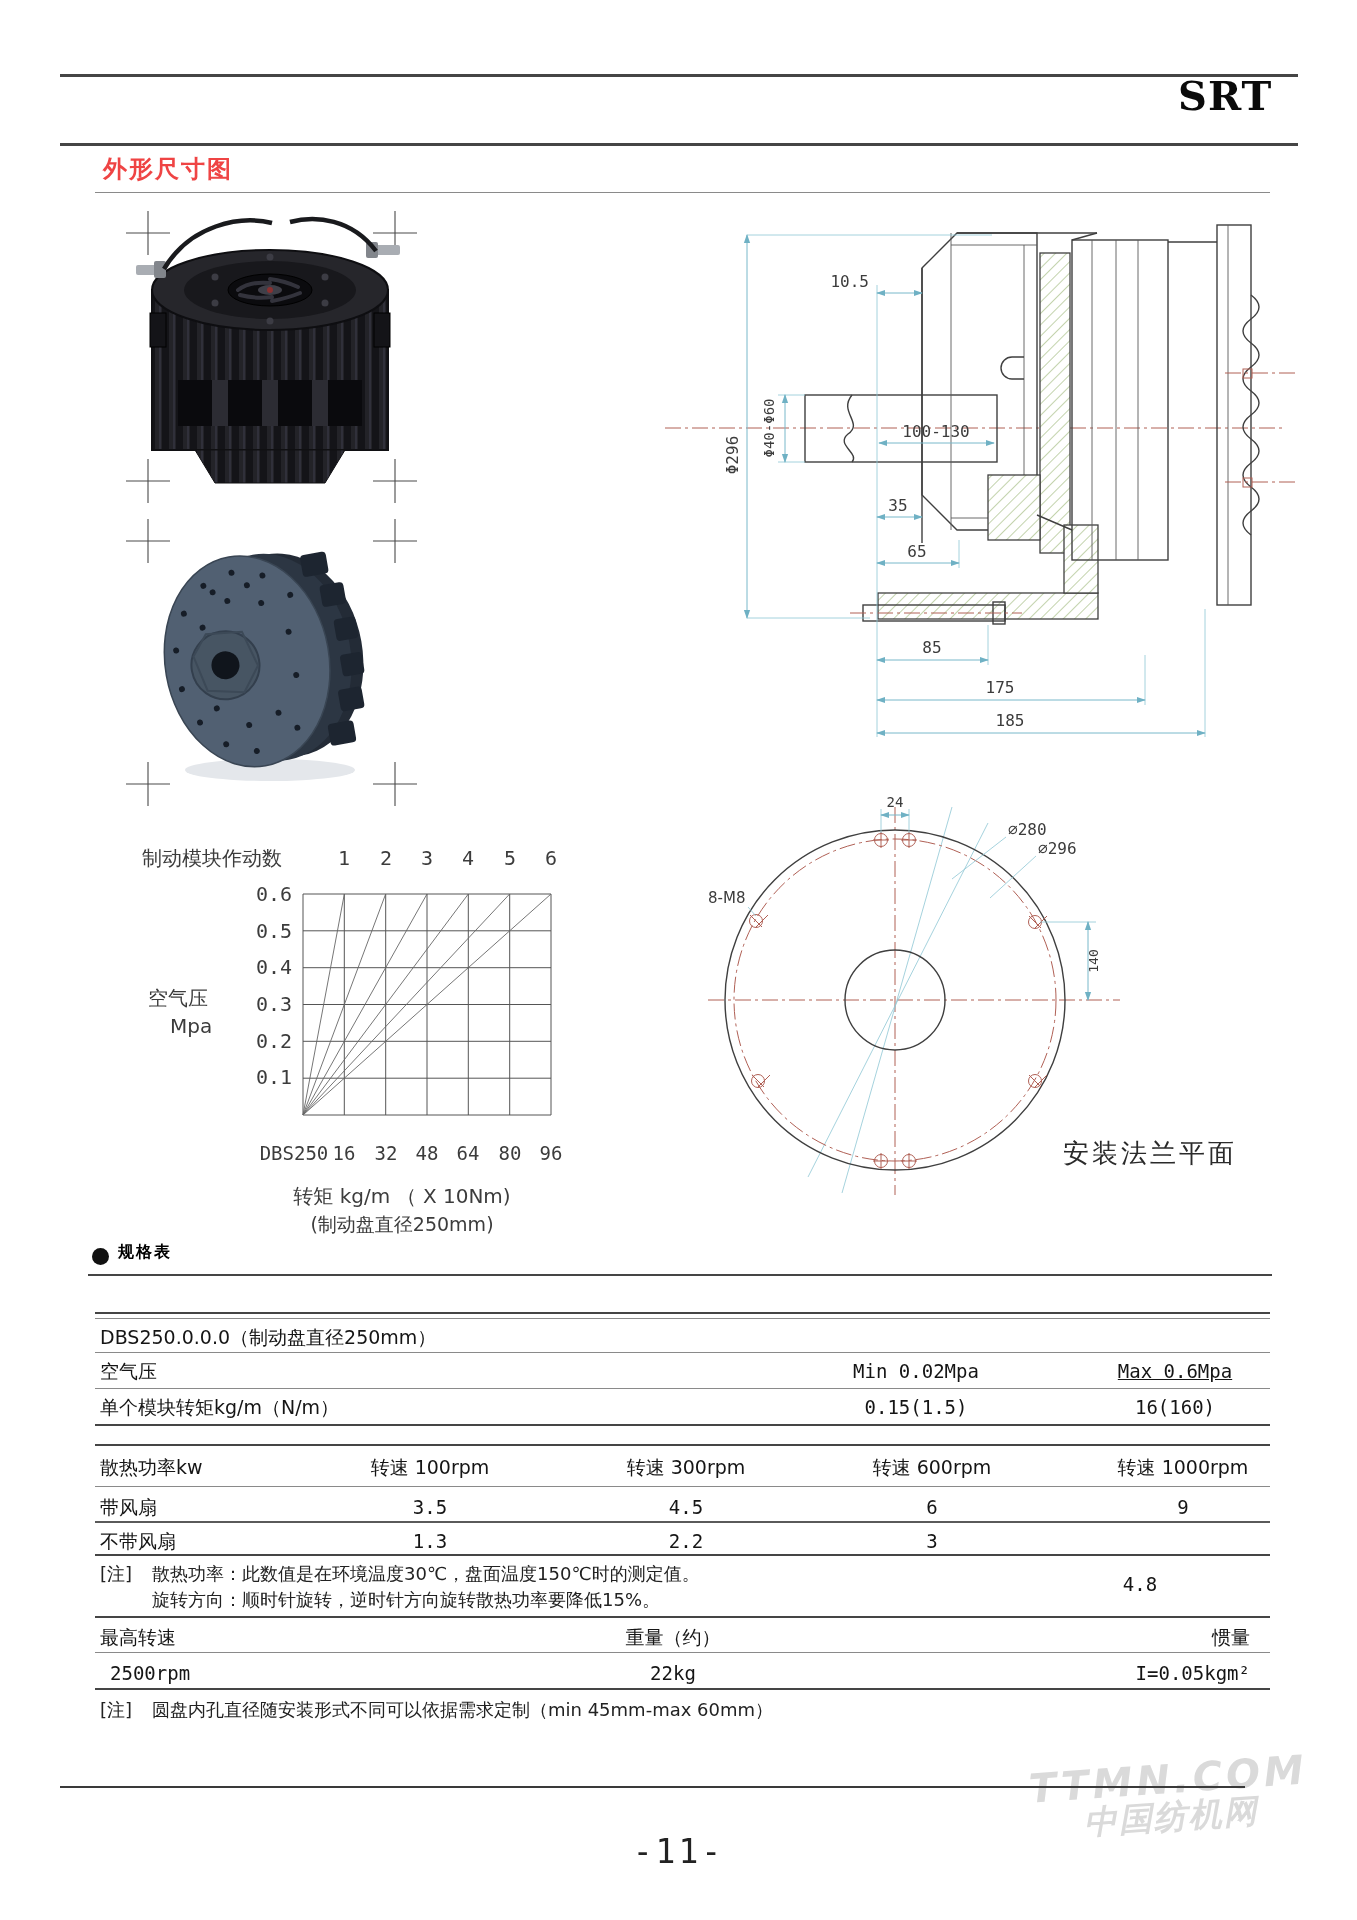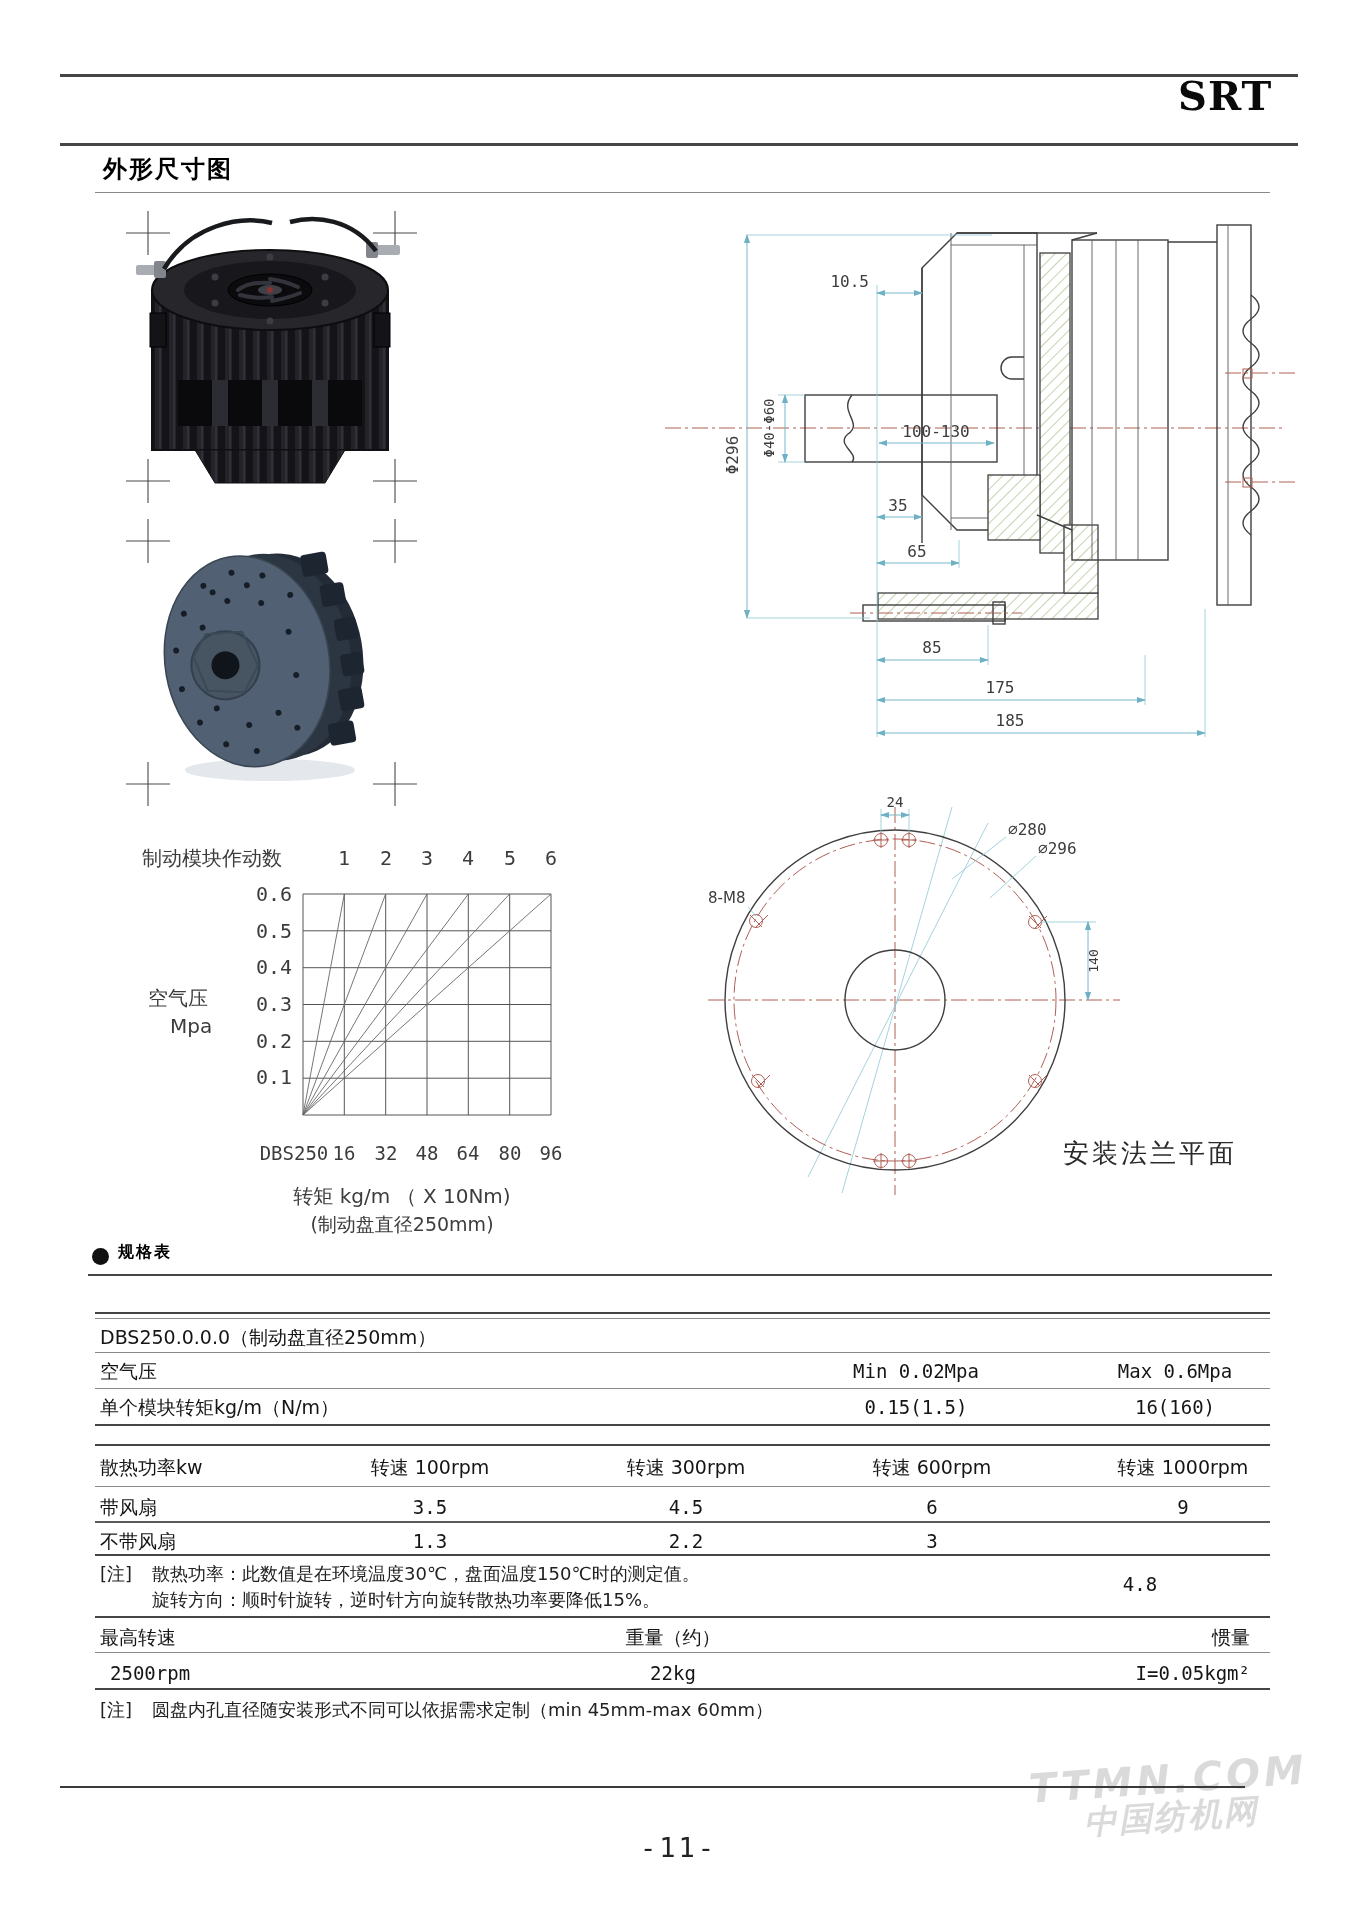--- a/index.html
+++ b/index.html
@@ -3,34 +3,34 @@
 <meta charset="utf-8">
 <style>
   html,body{margin:0;padding:0;background:#ffffff;}
   .page{position:relative;width:1357px;height:1920px;background:#ffffff;overflow:hidden;
         font-family:"DejaVu Sans",sans-serif;color:#1c1c1c;}
   .abs{position:absolute;}
   .rule{position:absolute;background:#454545;}
   .thinrule{position:absolute;background:#8a8a8a;}
   .title{font-size:27px;font-weight:bold;letter-spacing:1px;color:#111;}
   .logo{font-family:"DejaVu Serif",serif;font-weight:900;font-size:40px;color:#0a0a0a;letter-spacing:1px;}
-  .section-h{font-size:24px;font-weight:600;color:#000000;letter-spacing:2px;}
+  .section-h{font-size:24px;font-weight:600;color:#ef4444;letter-spacing:2px;}
   .caption{font-size:26px;color:#2a2a2a;letter-spacing:3px;}
   .wm-center{font-size:90px;font-weight:bold;color:rgba(110,110,110,0.12);letter-spacing:26px;white-space:nowrap;}
   .wm-corner{color:#dadada;font-weight:bold;font-style:italic;text-align:center;transform:rotate(-4deg);line-height:1.05;}
   .wm-corner .l1{font-size:40px;letter-spacing:4px;}
   .wm-corner .l2{font-size:33px;letter-spacing:2px;}
   .spec-head{font-size:16px;font-weight:600;letter-spacing:2px;color:#000000;}
   .bullet{display:inline-block;width:17px;height:17px;border-radius:50%;background:#111;}
   .trow{position:absolute;height:30px;line-height:30px;font-size:19px;color:#151515;white-space:nowrap;}
   .tcell{position:absolute;height:30px;line-height:30px;font-size:19px;color:#151515;text-align:center;
          font-family:"DejaVu Sans Mono","DejaVu Sans",monospace;}
   .tcell-cjk{font-family:"DejaVu Sans",sans-serif;}
   .note{position:absolute;font-size:18px;color:#222;white-space:nowrap;line-height:24px;}
-  .pageno{position:absolute;width:100%;text-align:center;font-size:27px;letter-spacing:3px;color:#222;
+  .pageno{position:absolute;width:100%;text-align:center;font-size:33px;letter-spacing:3px;color:#222;
           font-family:"DejaVu Sans Mono",monospace;}
   
   svg text{font-family:"DejaVu Sans Mono","DejaVu Sans",monospace;fill:#3c3c3c;}
   svg text.cjk{font-family:"DejaVu Sans",sans-serif;}
   .dln{stroke:#79b8ca;stroke-width:1;fill:none;}
   .dext{stroke:#8ec6d4;stroke-width:0.8;fill:none;}
   .cline{stroke:#b06055;stroke-width:1;fill:none;stroke-dasharray:16 4 3 4;}
   .draw{stroke:#3f3f3f;stroke-width:1.4;fill:none;}
   .drawthin{stroke:#5a5a5a;stroke-width:0.9;fill:none;}
   .hatched{fill:url(#hatch);stroke:#3f3f3f;stroke-width:1.3;}
@@ -344,21 +344,21 @@
   <div class="abs spec-head" style="left:118px;top:1242px;">规格表</div>
   <div class="rule" style="left:88px;top:1274px;width:1184px;height:2px;"></div>
 
   <div>
     <div class="rule" style="left:95px;top:1312px;width:1175px;height:2px;"></div>
     <div class="thinrule" style="left:95px;top:1318px;width:1175px;height:1px;"></div>
     <div class="trow" style="left:100px;top:1322px;text-align:right;">DBS250.0.0.0（制动盘直径250mm）</div>
     <div class="thinrule" style="left:95px;top:1352px;width:1175px;height:1px;"></div>
     <div class="trow" style="left:100px;top:1356px;">空气压</div>
     <div class="tcell" style="left:816px;top:1356px;width:200px;">Min 0.02Mpa</div>
-    <div class="tcell" style="left:1085px;top:1356px;width:180px;">Max 0.6Mpa</div>
+    <div class="tcell" style="left:1085px;top:1356px;width:180px;text-decoration:underline;">Max 0.6Mpa</div>
     <div class="thinrule" style="left:95px;top:1388px;width:1175px;height:1px;"></div>
     <div class="trow" style="left:100px;top:1392px;">单个模块转矩kg/m（N/m）</div>
     <div class="tcell" style="left:816px;top:1392px;width:200px;">0.15(1.5)</div>
     <div class="tcell" style="left:1085px;top:1392px;width:180px;">16(160)</div>
     <div class="rule" style="left:95px;top:1424px;width:1175px;height:2px;"></div>
   </div>
 
   <div>
     <div class="rule" style="left:95px;top:1444px;width:1175px;height:2px;"></div>
     <div class="trow" style="left:100px;top:1452px;">散热功率kw</div>

